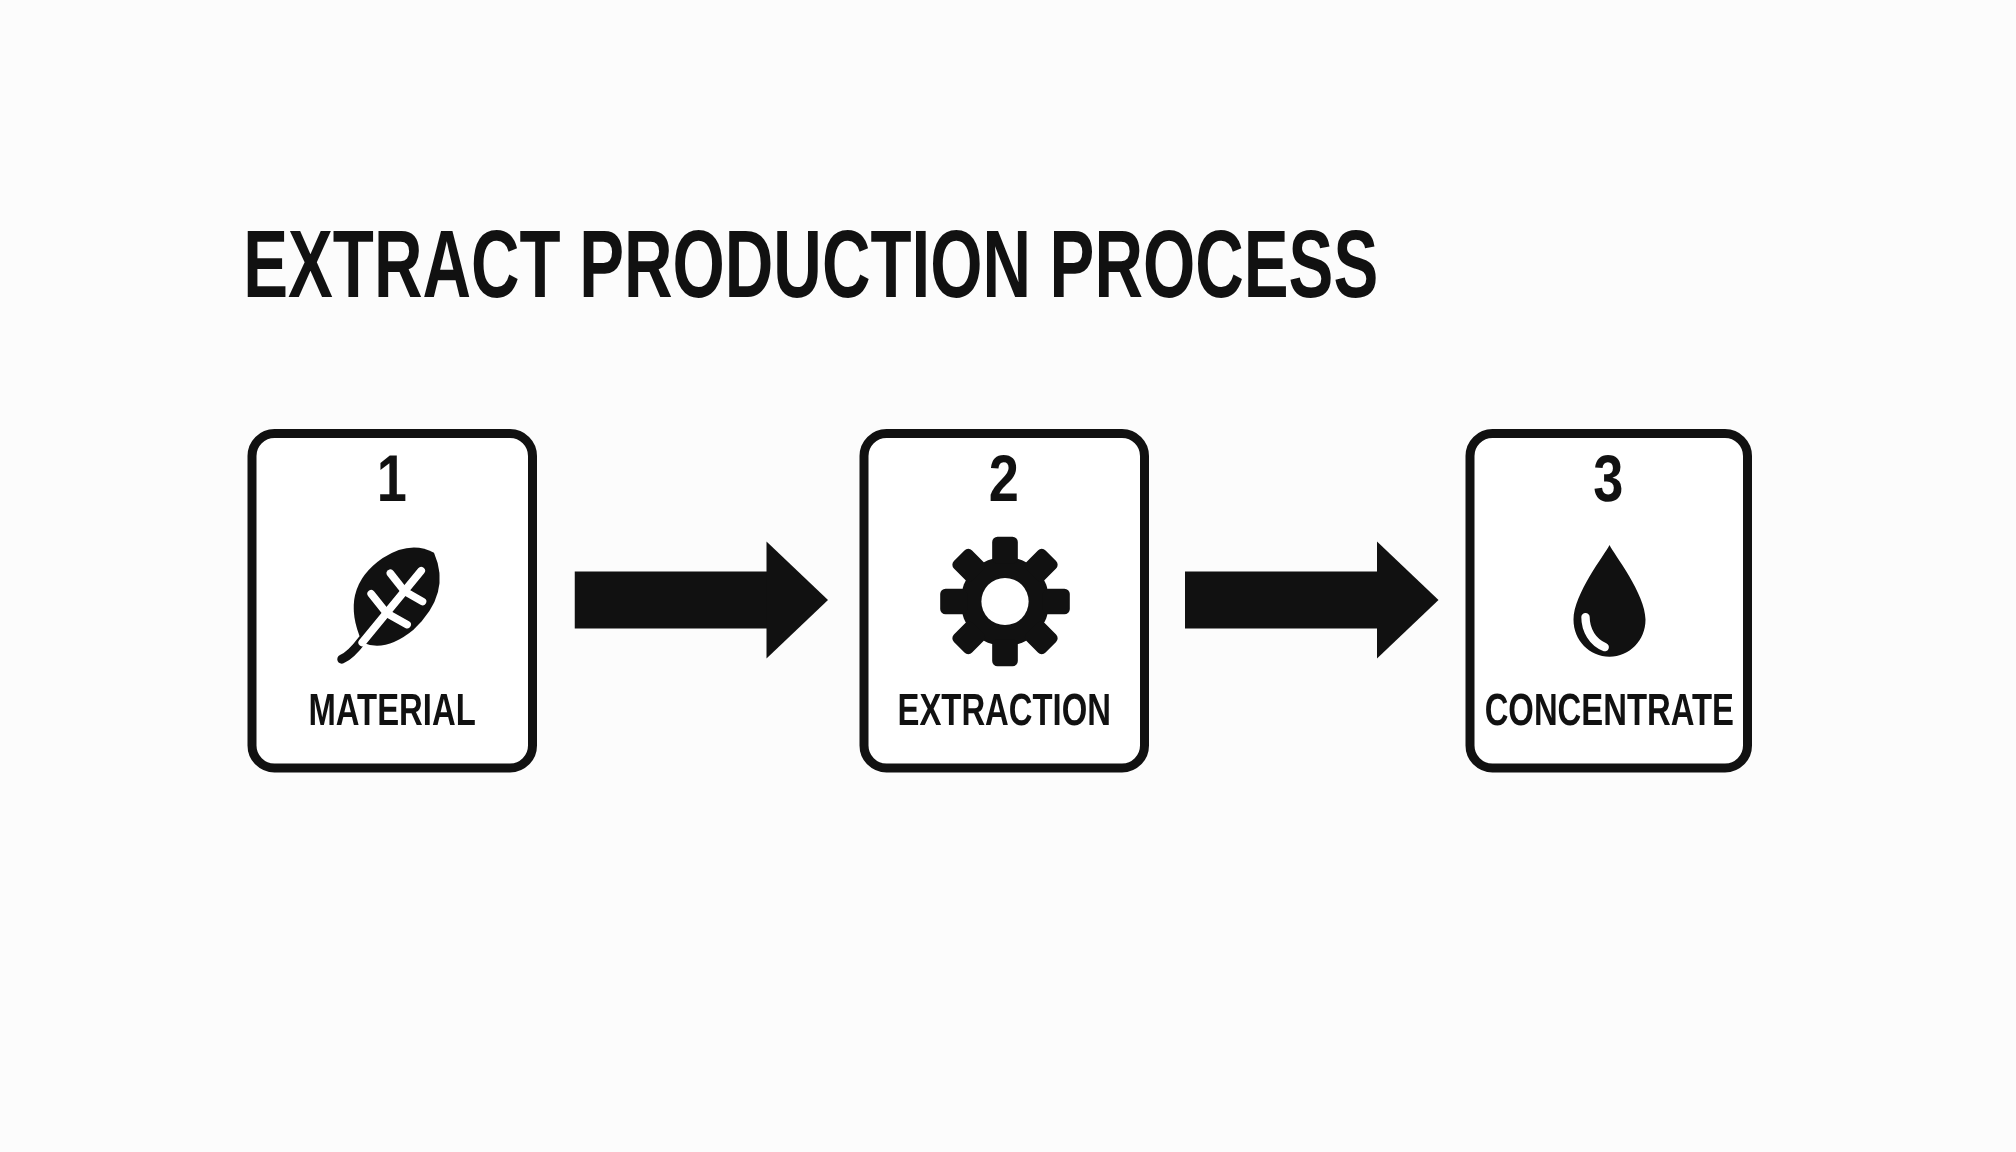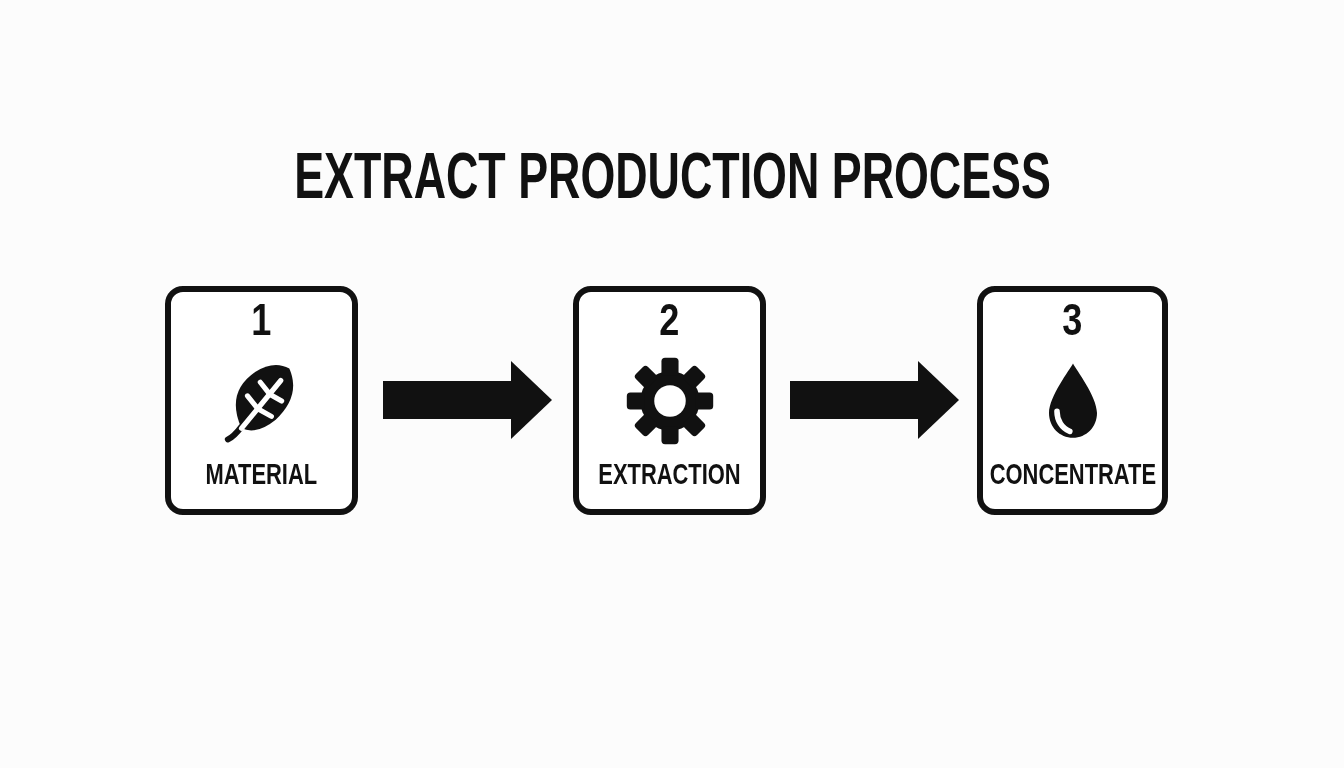--- a/index.html
+++ b/index.html
@@ -17,21 +17,21 @@
   .stage {
     position: relative;
     width: 1344px;
     height: 768px;
   }
   .title {
     position: absolute;
     top: 144px;
     left: 0;
     width: 100%;
-    text-align: center;
+    text-align: left;
     font-size: 64px;
     font-weight: bold;
     line-height: 64px;
     letter-spacing: 0px;
     white-space: nowrap;
   }
   .title > span {
     display: inline-block;
     transform: scaleX(0.70);
     transform-origin: 50% 50%;

